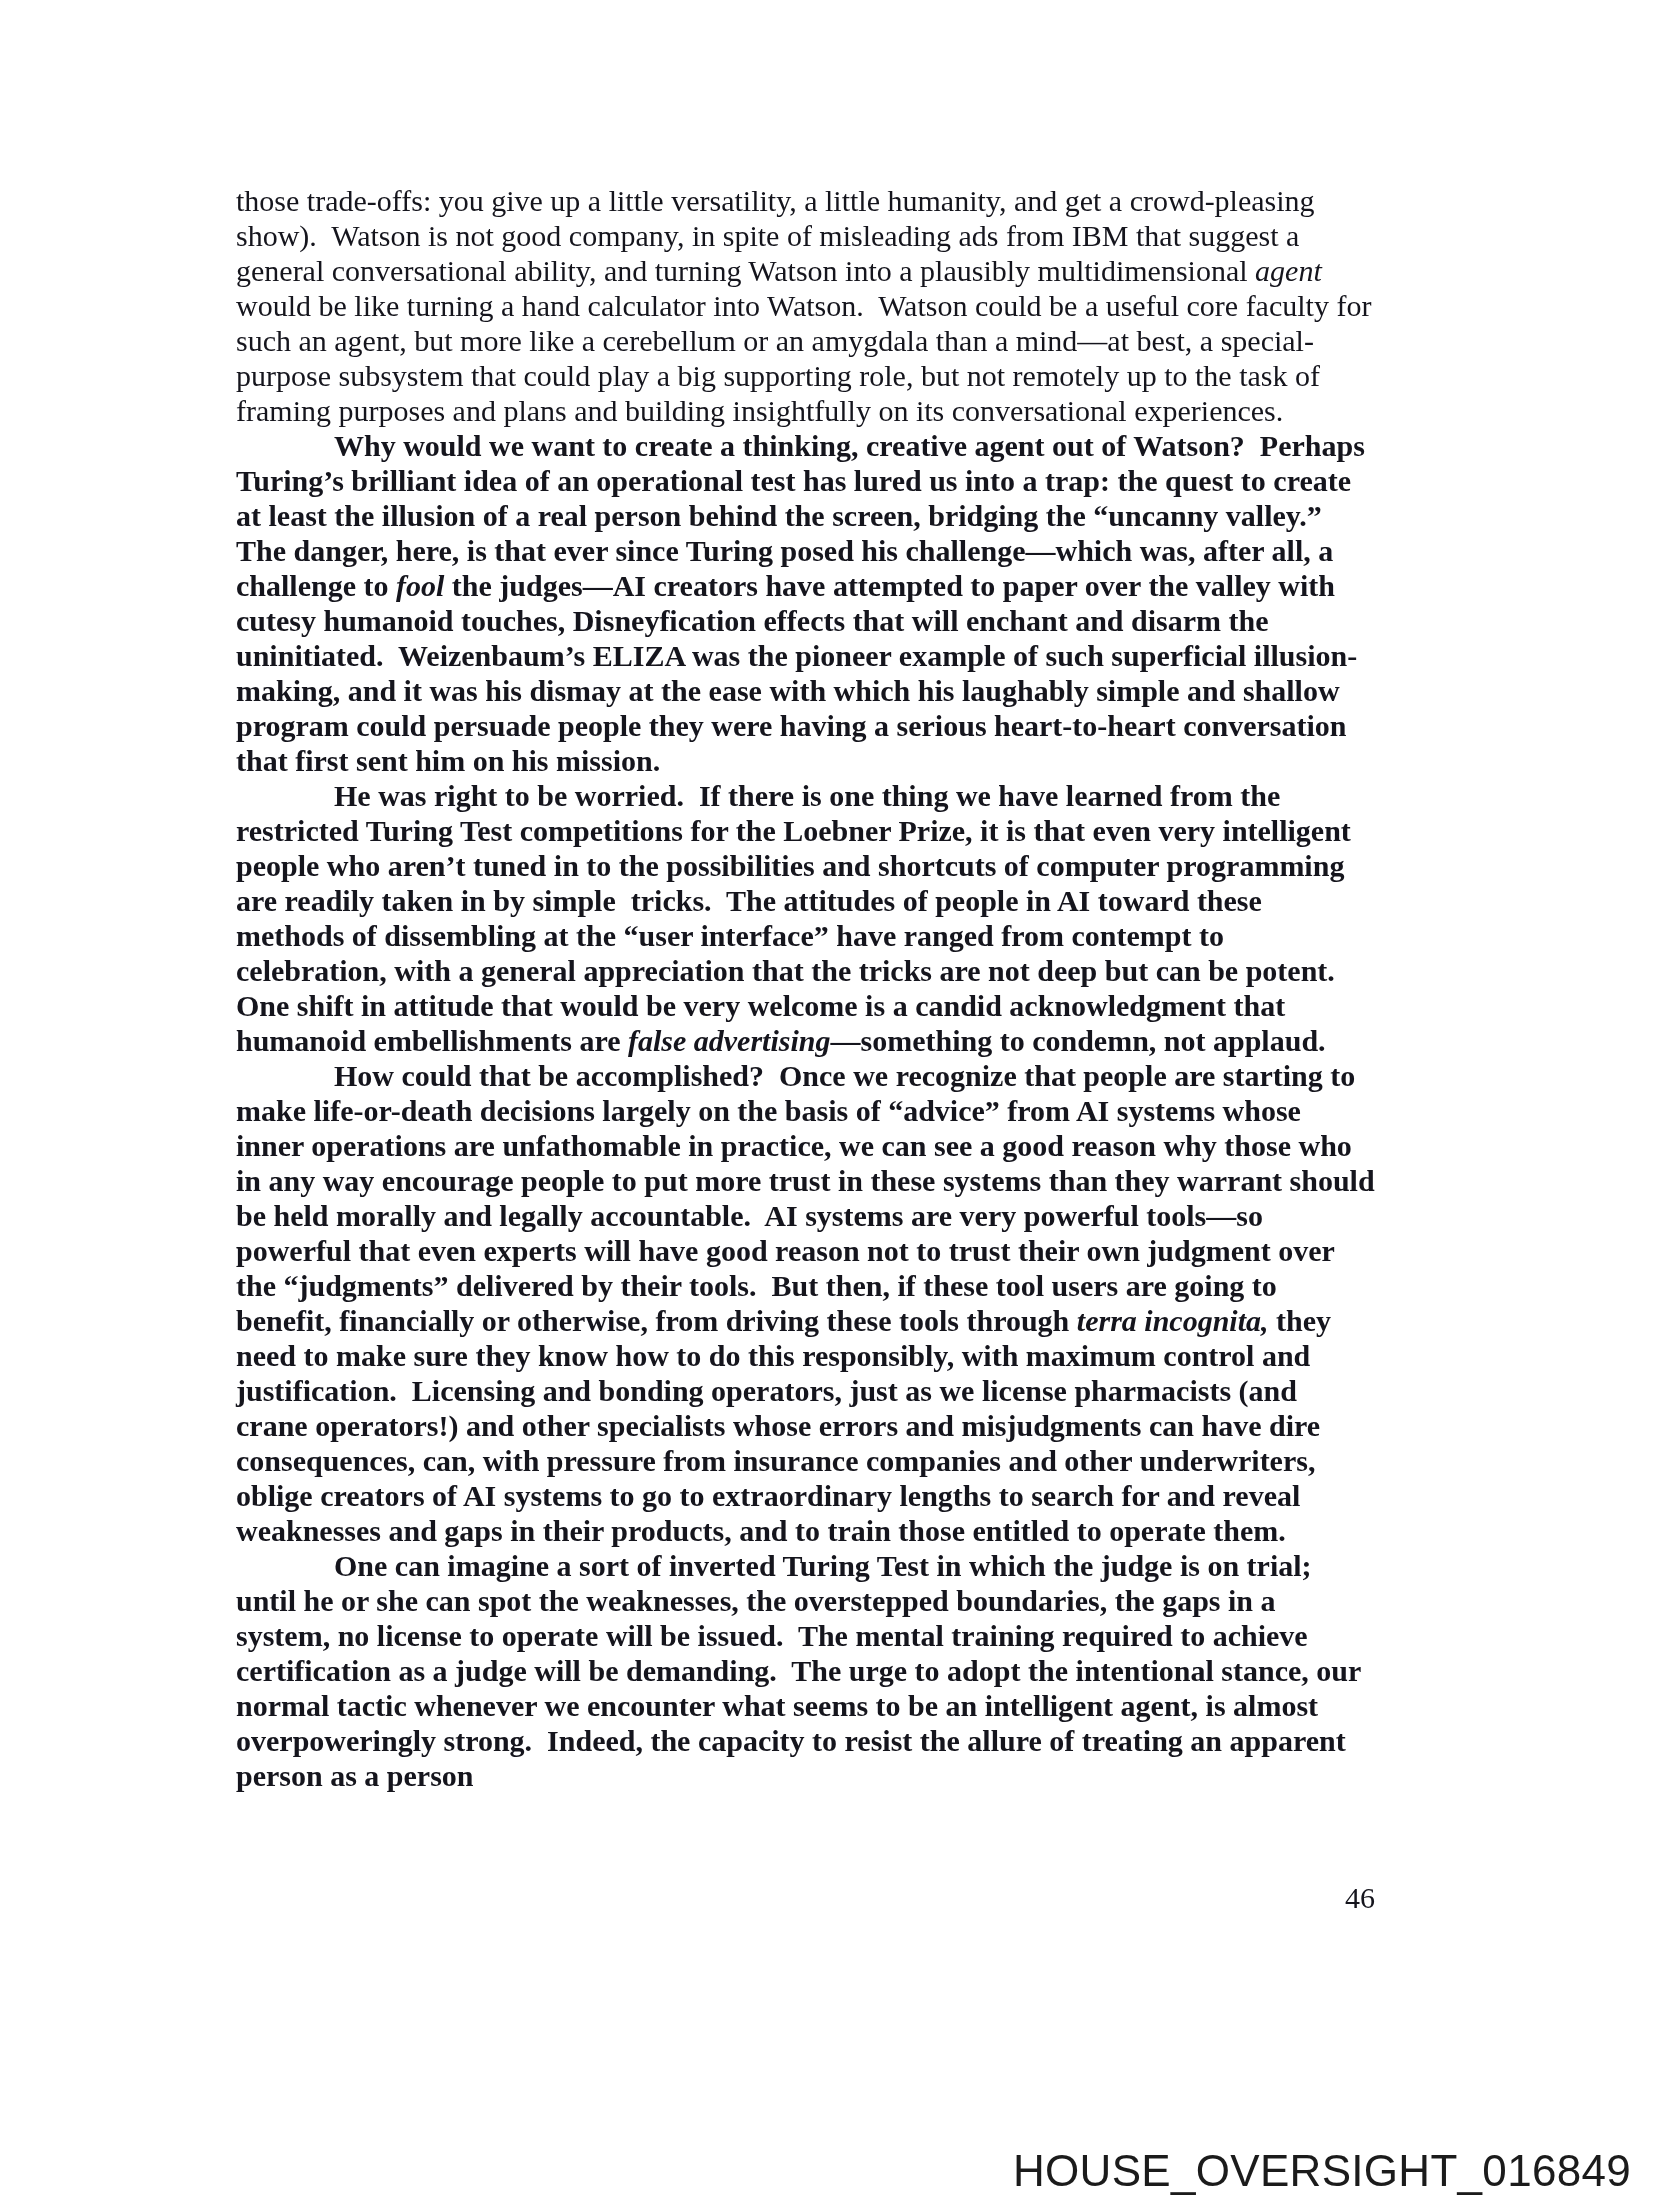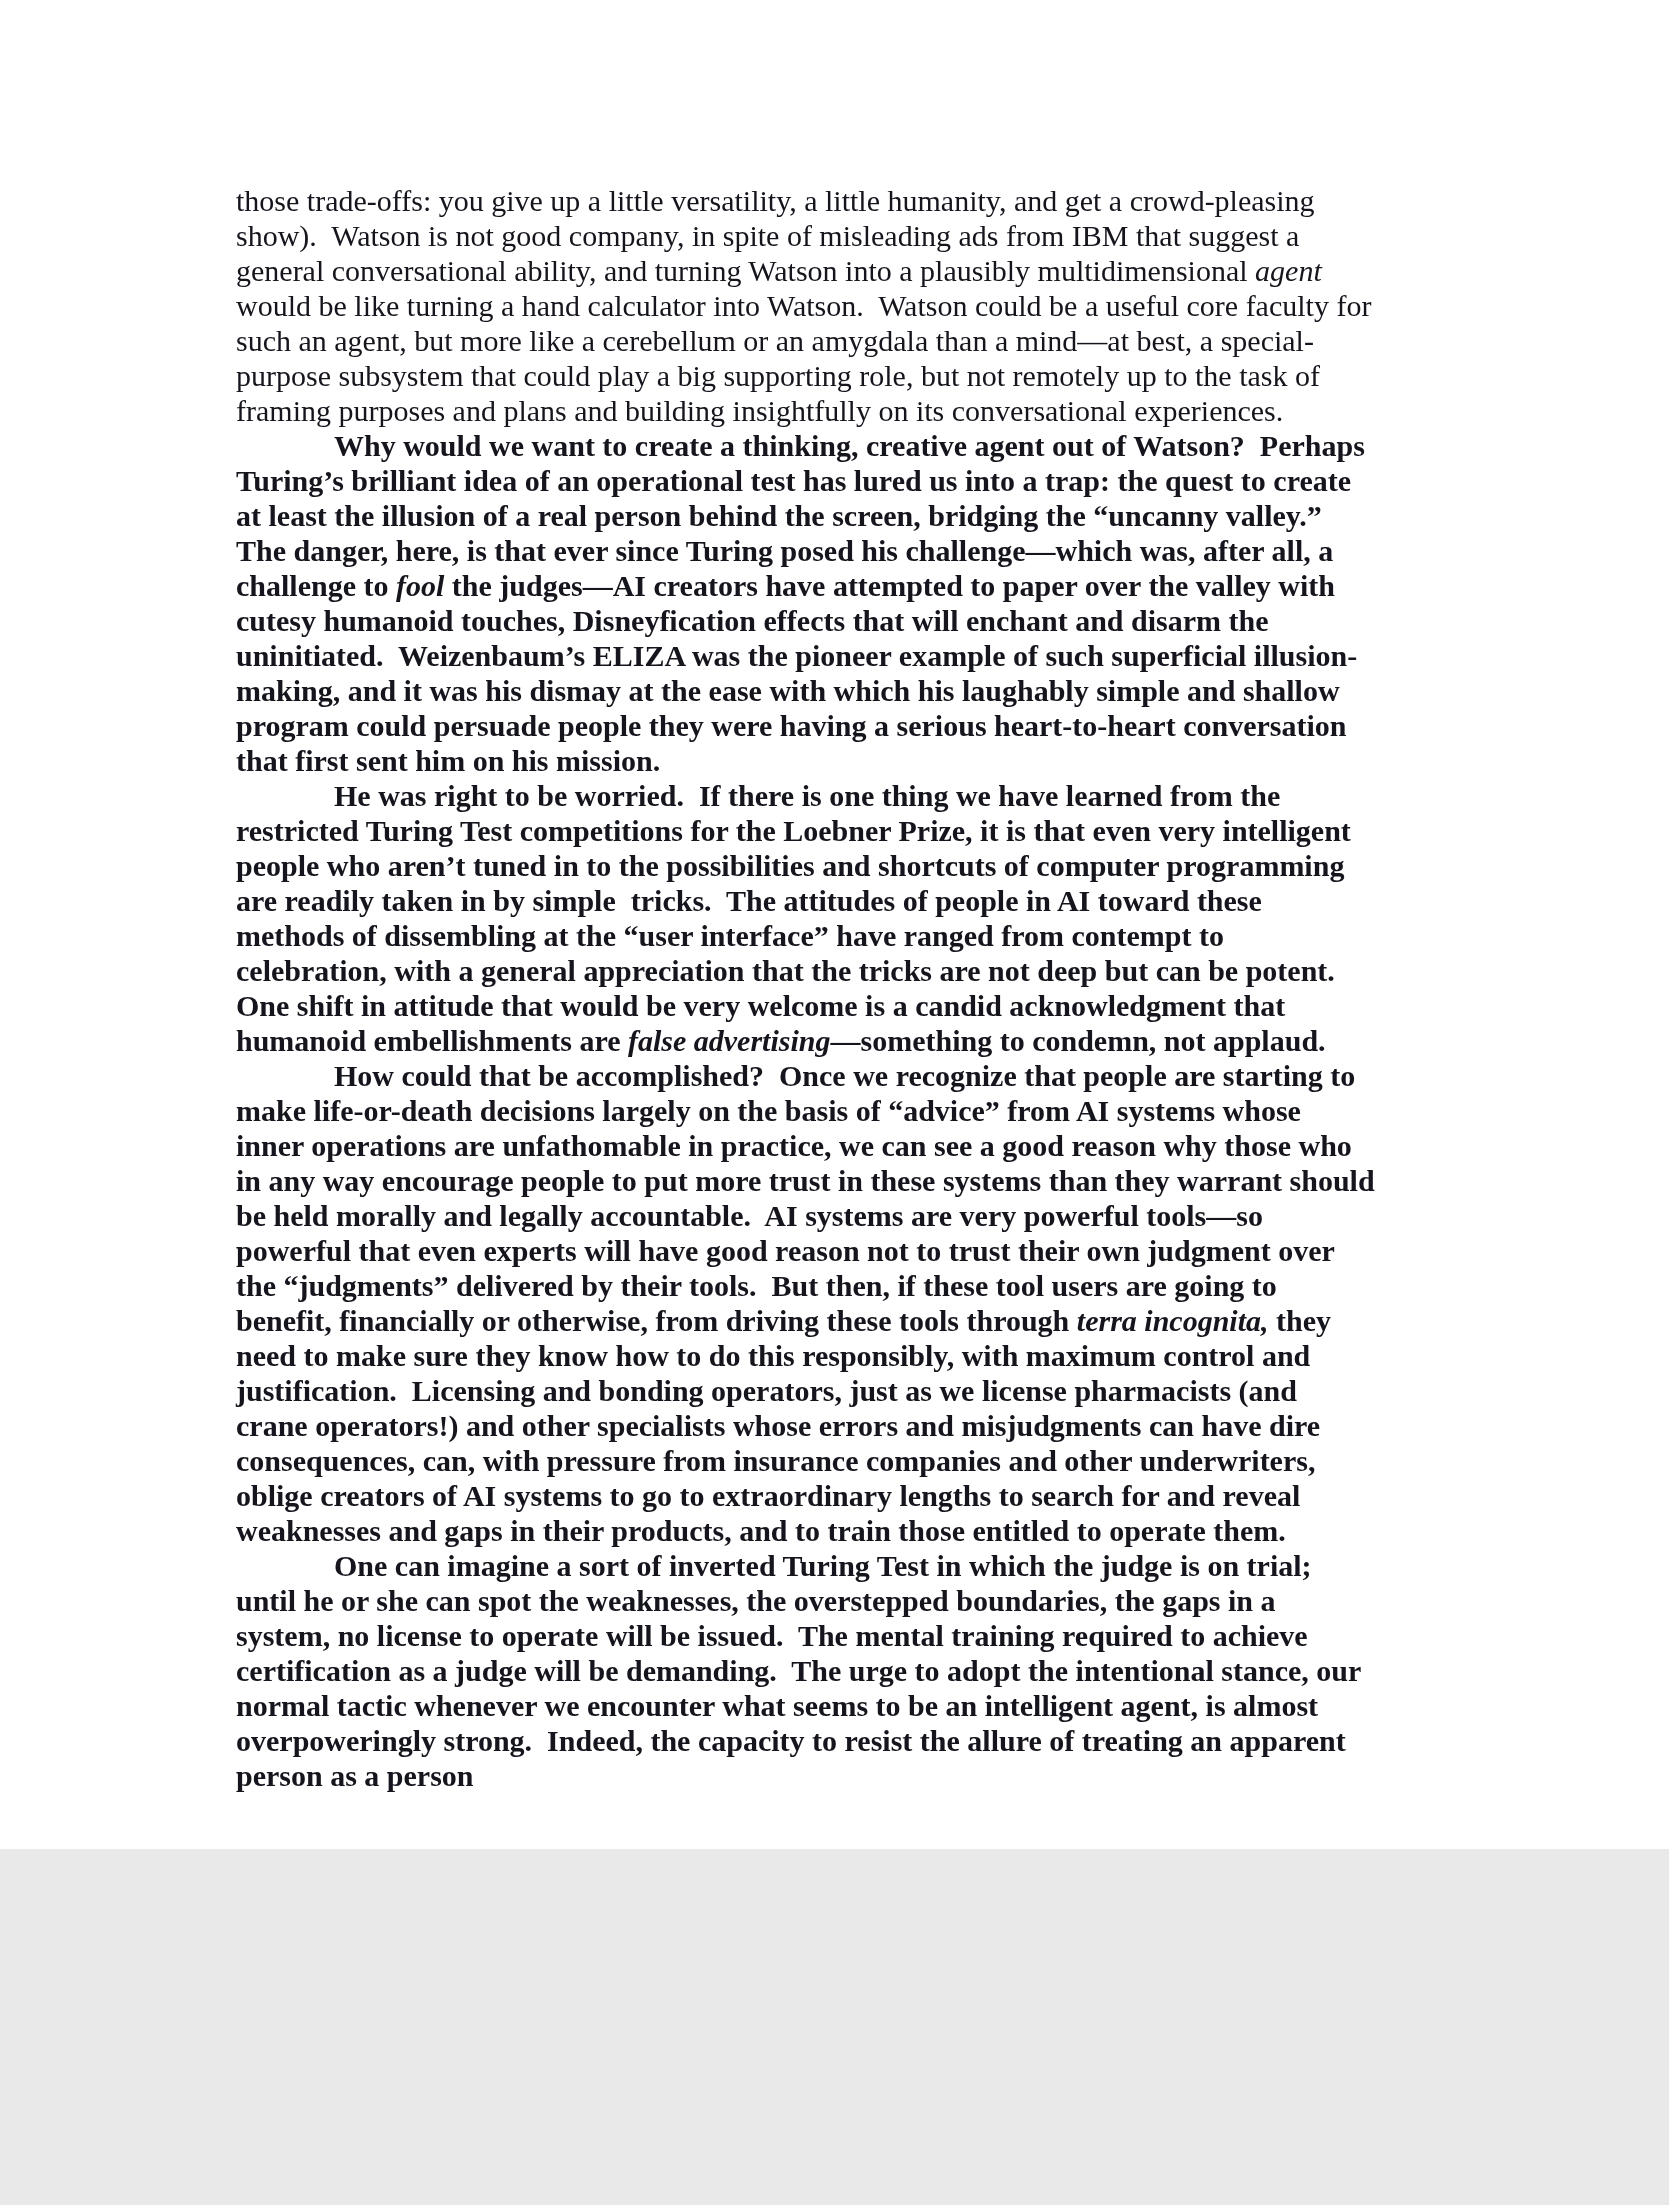--- a/index.html
+++ b/index.html
@@ -1,20 +1,20 @@
 <!DOCTYPE html>
 <html style="font-size:10.5px"><head>
 <meta charset="utf-8">
 <style>
   * { margin: 0; padding: 0; box-sizing: border-box; }
   html, body { background: #e9e9e9; }
   .page {
     position: relative;
     width: 1669px;
-    height: 1849px;
+    height: 2205px;
     margin: 0 auto;
     background: #ffffff;
     font-family: "Liberation Serif", serif;
     color: #15151d;
     overflow: hidden;
   }
   .text-block {
     position: absolute;
     left: 236px;
     top: 183px;
@@ -49,15 +49,16 @@
 <body>
 
 <div class="page">
   <div class="text-block">
       <p class="para"><span>those trade-offs: you give up a little versatility, a little humanity, and get a crowd-pleasing show).  Watson is not good company, in spite of misleading ads from IBM that suggest a general conversational ability, and turning Watson into a plausibly multidimensional </span><em>agent</em><span> would be like turning a hand calculator into Watson.  Watson could be a useful core faculty for such an agent, but more like a cerebellum or an amygdala than a mind—at best, a special-purpose subsystem that could play a big supporting role, but not remotely up to the task of framing purposes and plans and building insightfully on its conversational experiences.</span></p>
       <p class="para indent"><span>Why would we want to create a thinking, creative agent out of Watson?  Perhaps Turing’s brilliant idea of an operational test has lured us into a trap: the quest to create at least the illusion of a real person behind the screen, bridging the “uncanny valley.”  The danger, here, is that ever since Turing posed his challenge—which was, after all, a challenge to </span><em>fool</em><span> the judges—AI creators have attempted to paper over the valley with cutesy humanoid touches, Disneyfication effects that will enchant and disarm the uninitiated.  Weizenbaum’s ELIZA was the pioneer example of such superficial illusion-making, and it was his dismay at the ease with which his laughably simple and shallow program could persuade people they were having a serious heart-to-heart conversation that first sent him on his mission.</span></p>
       <p class="para indent"><span>He was right to be worried.  If there is one thing we have learned from the restricted Turing Test competitions for the Loebner Prize, it is that even very intelligent people who aren’t tuned in to the possibilities and shortcuts of computer programming are readily taken in by simple  tricks.  The attitudes of people in AI toward these methods of dissembling at the “user interface” have ranged from contempt to celebration, with a general appreciation that the tricks are not deep but can be potent.  One shift in attitude that would be very welcome is a candid acknowledgment that humanoid embellishments are </span><em>false advertising</em><span>—something to condemn, not applaud.</span></p>
       <p class="para indent"><span>How could that be accomplished?  Once we recognize that people are starting to make life-or-death decisions largely on the basis of “advice” from AI systems whose inner operations are unfathomable in practice, we can see a good reason why those who in any way encourage people to put more trust in these systems than they warrant should be held morally and legally accountable.  AI systems are very powerful tools—so powerful that even experts will have good reason not to trust their own judgment over the “judgments” delivered by their tools.  But then, if these tool users are going to benefit, financially or otherwise, from driving these tools through </span><em>terra incognita,</em><span> they need to make sure they know how to do this responsibly, with maximum control and justification.  Licensing and bonding operators, just as we license pharmacists (and crane operators!) and other specialists whose errors and misjudgments can have dire consequences, can, with pressure from insurance companies and other underwriters, oblige creators of AI systems to go to extraordinary lengths to search for and reveal weaknesses and gaps in their products, and to train those entitled to operate them.</span></p>
       <p class="para indent"><span>One can imagine a sort of inverted Turing Test in which the judge is on trial; until he or she can spot the weaknesses, the overstepped boundaries, the gaps in a system, no license to operate will be issued.  The mental training required to achieve certification as a judge will be demanding.  The urge to adopt the intentional stance, our normal tactic whenever we encounter what seems to be an intelligent agent, is almost overpoweringly strong.  Indeed, the capacity to resist the allure of treating an apparent person as a person</span></p>
     </div>
+  <div class="page-number">46</div>
   <div class="bates-stamp">HOUSE_OVERSIGHT_016849</div>
 </div>
 
 
 </body></html>

